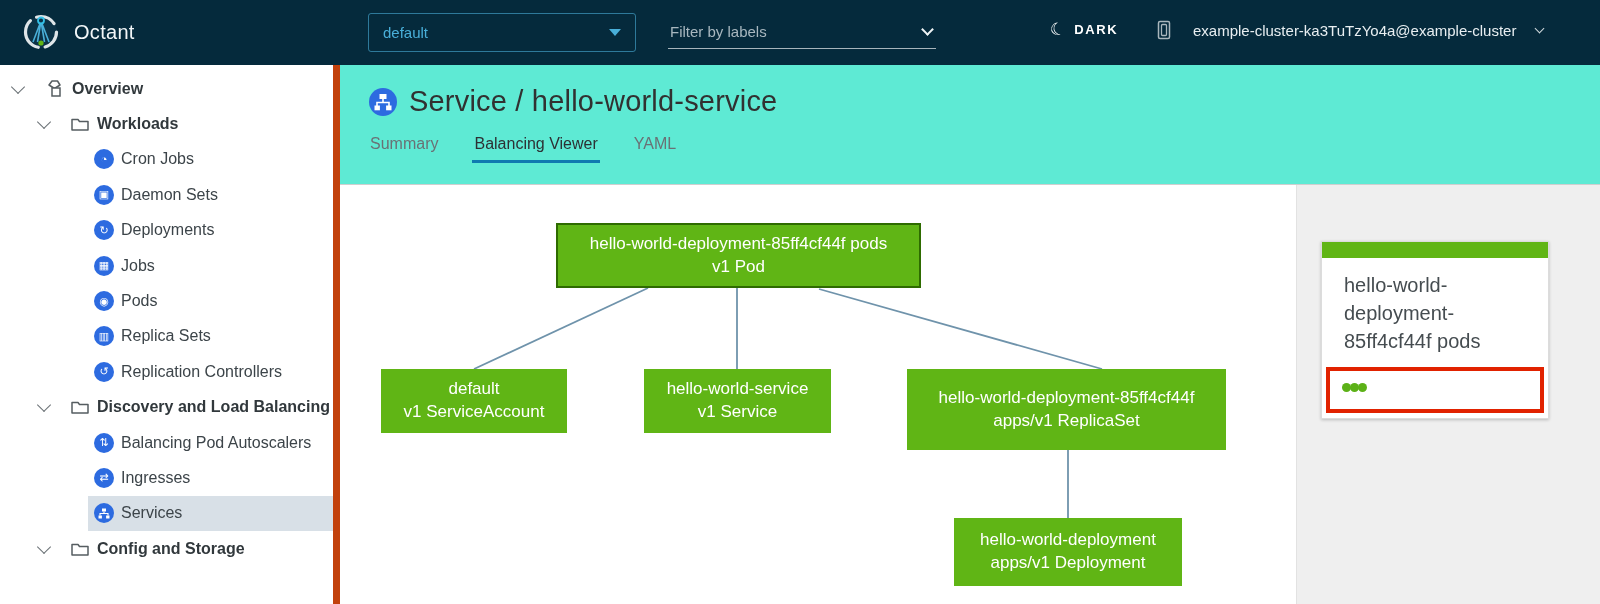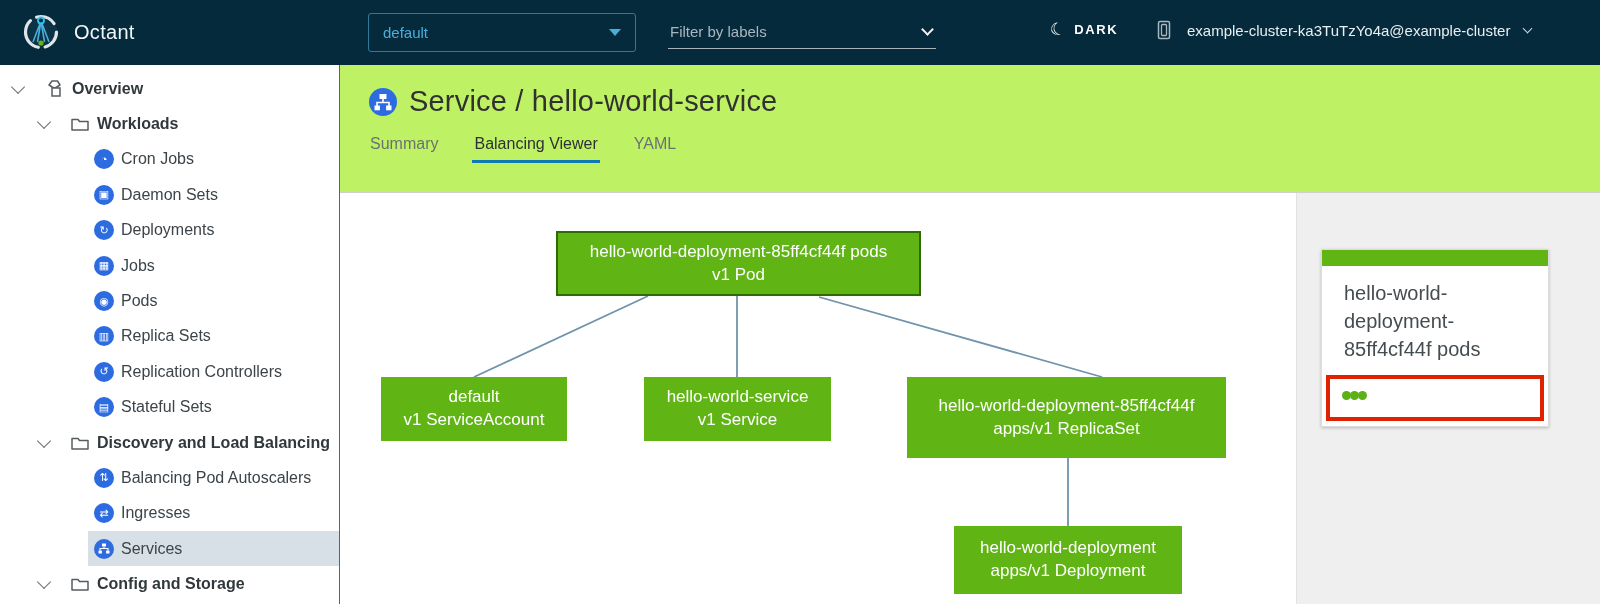--- a/index.html
+++ b/index.html
@@ -17,50 +17,50 @@
   .caret-down { width:0; height:0; border-left:6px solid transparent; border-right:6px solid transparent;
                 border-top:7px solid #49afd9; }
   .filter-field { position:absolute; left:668px; top:15px; width:268px; height:34px;
                   border-bottom:1px solid rgba(255,255,255,.65); display:flex; align-items:center; }
   .filter-field .ph { color:#a8b7bf; font-size:15px; flex:1; padding-left:2px; }
   .chev-white { width:9px; height:9px; border-right:2px solid #eef3f5; border-bottom:2px solid #eef3f5;
                 transform:rotate(45deg); margin:-4px 4px 0 0; }
   .dark-toggle { position:absolute; left:1050px; top:21px; display:flex; align-items:center; gap:9px; cursor:pointer; }
   .moon { font-size:17px; color:#fff; line-height:1; transform:rotate(-12deg); }
   .dark-label { font-size:13px; font-weight:700; letter-spacing:1.6px; color:#fff; }
-  .cluster-select { position:absolute; left:1155px; top:20px; display:flex; align-items:center; gap:14px; cursor:pointer; }
+  .cluster-select { position:absolute; left:1155px; top:20px; display:flex; align-items:center; gap:20px; cursor:pointer; }
   .cluster-label { font-size:15px; color:#e8eef1; }
   .chev-sm { width:7px; height:7px; border-right:1.6px solid #cfd8dc; border-bottom:1.6px solid #cfd8dc;
              transform:rotate(45deg); margin-top:-3px; }
 
   
   .shell { display:flex; height:539px; }
 
   
-  .sidebar { width:340px; min-width:340px; background:#fff; border-right:1px solid #c2410c;
+  .sidebar { width:340px; min-width:340px; background:#fff; border-right:7px solid #c2410c;
              padding-top:6px; overflow:hidden; }
   .srow { height:35.4px; display:flex; align-items:center; font-size:16px; color:#3c4449; cursor:pointer; }
   .srow .chev { width:10px; height:10px; border-right:1.6px solid #6a7175; border-bottom:1.6px solid #6a7175;
                 transform:rotate(45deg); margin-top:-4px; flex:none; }
   .lvl0 { padding-left:13px; } .lvl0 .chev { margin-right:21px; }
   .lvl1 { padding-left:39px; } .lvl1 .chev { margin-right:21px; }
   .lvl2 { padding-left:94px;text-align:right; }
   .slabel { margin-left:7px; white-space:nowrap; }
   .slabel.group { font-weight:700; color:#31383c; }
   .srow.selected { background:linear-gradient(to right, transparent 88px, #d8e0e7 88px); }
   .kicon { width:20px; height:20px; border-radius:50%; background:#2d6be0; color:#fff; flex:none;
            display:inline-flex; align-items:center; justify-content:center; font-size:11px; line-height:1; }
   .ic-cron::before{content:"◔";} .ic-daemon::before{content:"▣";} .ic-deploy::before{content:"↻";}
   .ic-jobs::before{content:"▦";} .ic-pods::before{content:"◉";} .ic-rs::before{content:"▥";}
   .ic-rc::before{content:"↺";} .ic-ss::before{content:"▤";} .ic-hpa::before{content:"⇅";}
   .ic-ing::before{content:"⇄";}
   .outline-icon { flex:none; display:inline-flex; }
 
   
-  .main { flex:1; display:flex; flex-direction:column; background:#bef264;gap:8px; }
+  .main { flex:1; display:flex; flex-direction:column; background:#5eead4; }
   .content-head { height:119px; padding:20px 0 0 28px; }
   .title-row { display:flex; align-items:center; gap:11px; }
   .page-title { font-size:29px; font-weight:400; color:#313131; letter-spacing:.2px; }
   .tabs { display:flex; margin-top:17px; }
   .tab { font-size:16px; color:#6a7175; margin-right:32px; padding:0 2px 10px 2px; cursor:pointer; }
   .tab.active { color:#2d3134; font-weight:500; border-bottom:3px solid #0f7ab0; padding-bottom:7px; }
 
   .viewer { flex:1; display:flex; border-top:1px solid #cfcfcf; }
   .graph-area { position:relative; flex:1; background:#fff; overflow:hidden; }
   .edges { position:absolute; left:0; top:0; }
@@ -169,24 +169,20 @@
       <span class="kicon ic-pods"></span>
       <span class="slabel">Pods</span>
     </div>
     <div class="srow lvl2">
       <span class="kicon ic-rs"></span>
       <span class="slabel">Replica Sets</span>
     </div>
     <div class="srow lvl2">
       <span class="kicon ic-rc"></span>
       <span class="slabel">Replication Controllers</span>
-    </div>
-    <div class="srow lvl2">
-      <span class="kicon ic-ss"></span>
-      <span class="slabel">Stateful Sets</span>
     </div>
 
     <div class="srow lvl1">
       <span class="chev"></span>
       <span class="outline-icon">
         <svg width="20" height="18" viewBox="0 0 20 18">
           <path d="M2 4.5 L2 15 L18 15 L18 6.5 L9.5 6.5 L8 4.5 Z M2 4.5 L7.8 4.5" fill="none" stroke="#565d61" stroke-width="1.5" stroke-linejoin="round"></path>
         </svg>
       </span>
       <span class="slabel group">Discovery and Load Balancing</span>

